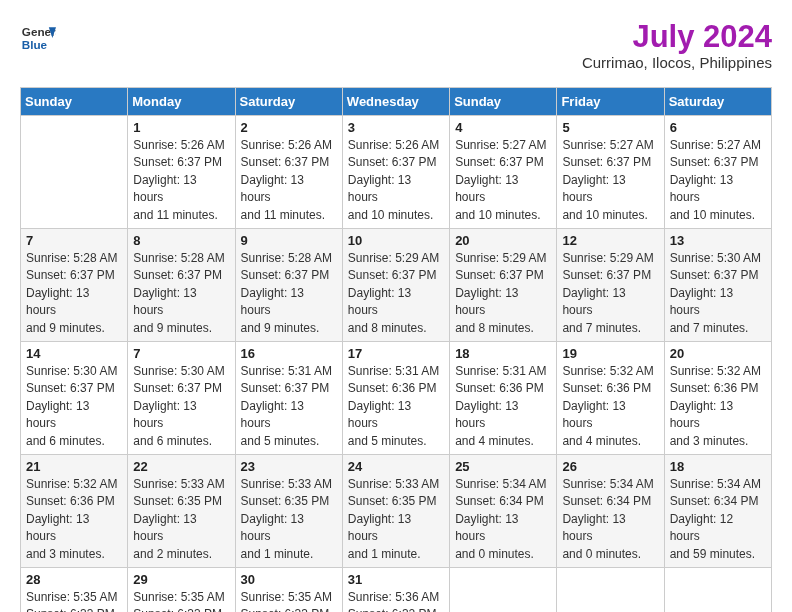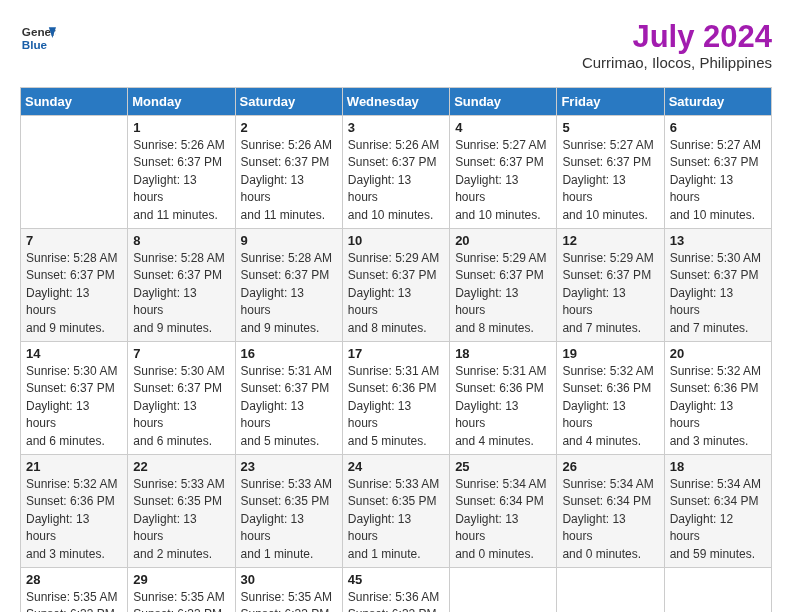--- a/index.html
+++ b/index.html
@@ -328,21 +328,21 @@
 and 57 minutes.</div>
         </td>
         <td>
           <span class="day-num">30</span>
           <div class="day-info" style="white-space: pre-line;">Sunrise: 5:35 AM
 Sunset: 6:33 PM
 Daylight: 12 hours
 and 57 minutes.</div>
         </td>
         <td>
-          <span class="day-num">45</span>
+          <span class="day-num">31</span>
           <div class="day-info" style="white-space: pre-line;">Sunrise: 5:36 AM
 Sunset: 6:32 PM
 Daylight: 12 hours
 and 56 minutes.</div>
         </td>
         <td class="empty-cell"></td>
         <td class="empty-cell"></td>
         <td class="empty-cell"></td>
       </tr>
     </tbody>

